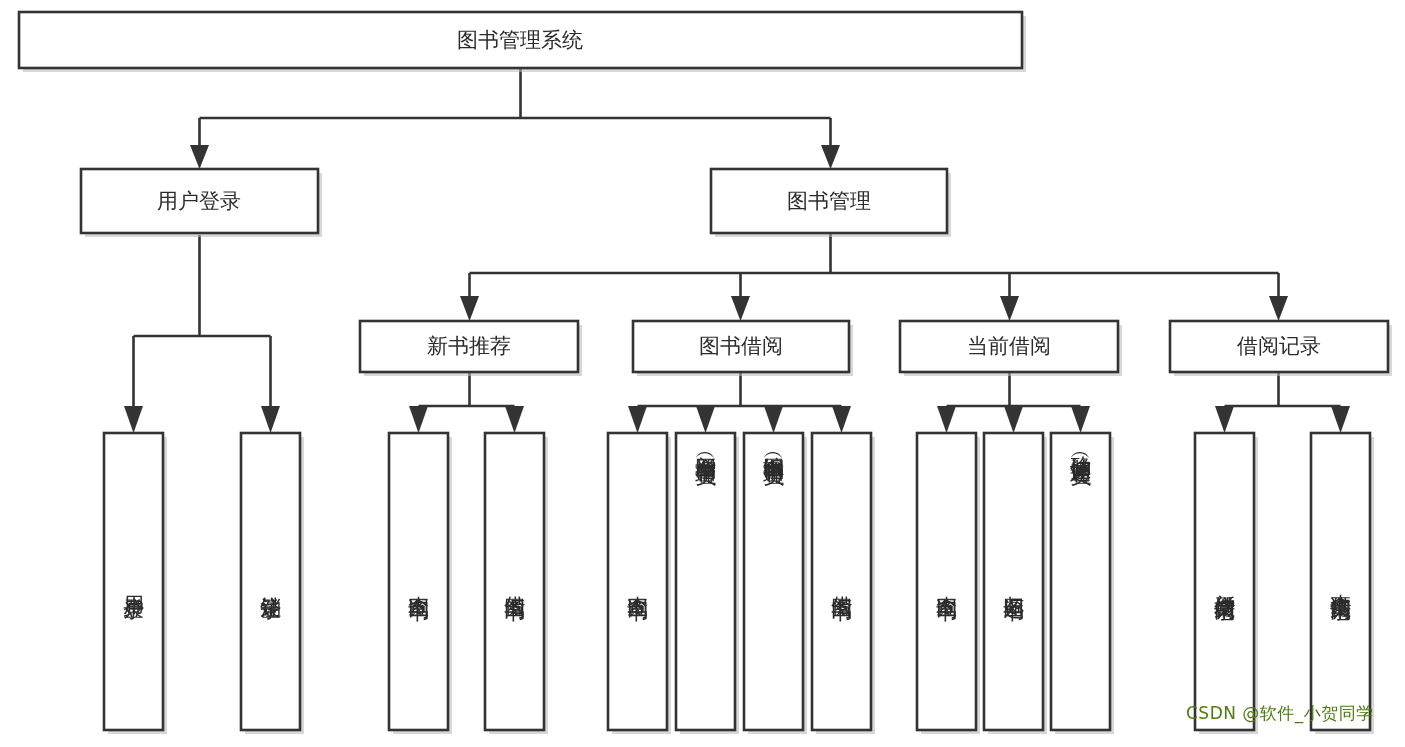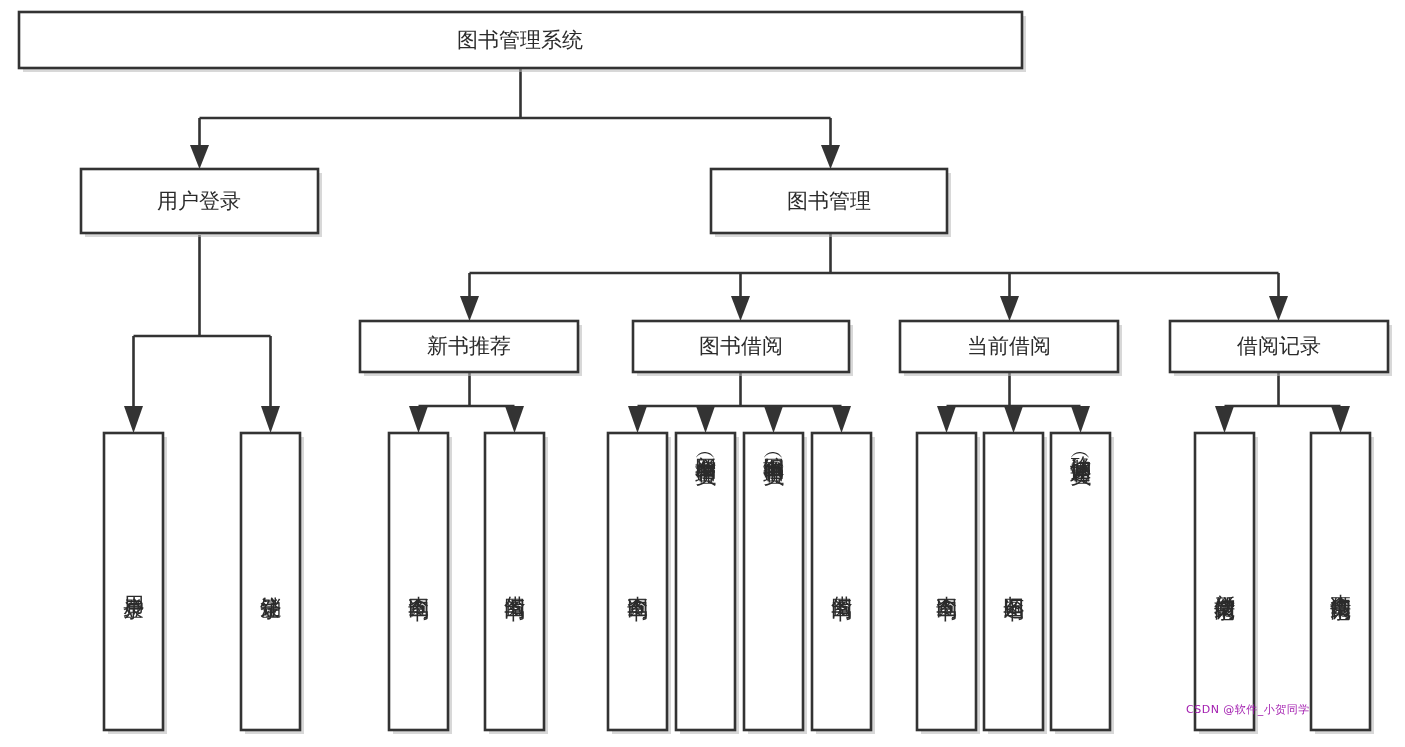--- a/index.html
+++ b/index.html
@@ -66,22 +66,22 @@
     line-height: 1.06;
     letter-spacing: 1.5px;
     color: #2b2b2b;
     white-space: nowrap;
   }
   .watermark {
     position: absolute;
     left: 1186px;
     top: 702px;
     font-family: "DejaVu Sans", "Liberation Sans", sans-serif;
-    font-size: 11px;
-    color: #a21caf;
+    font-size: 17px;
+    color: #4d7c0f;
     letter-spacing: 0.5px;
     white-space: nowrap;
   }
 </style>
 </head>
 <body>
 
 <div id="diagram-root">
 
   <svg class="diagram-canvas" viewBox="0 0 1405 747">

